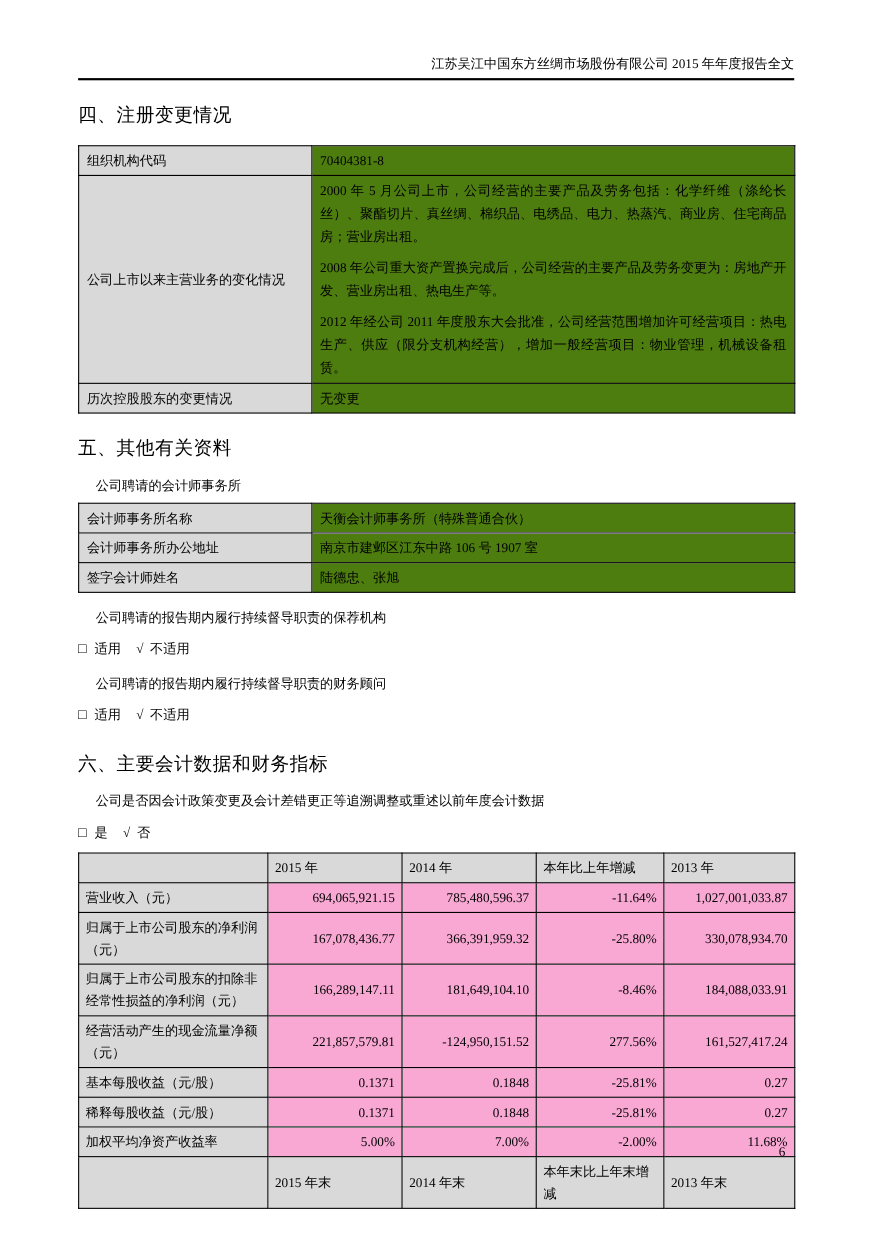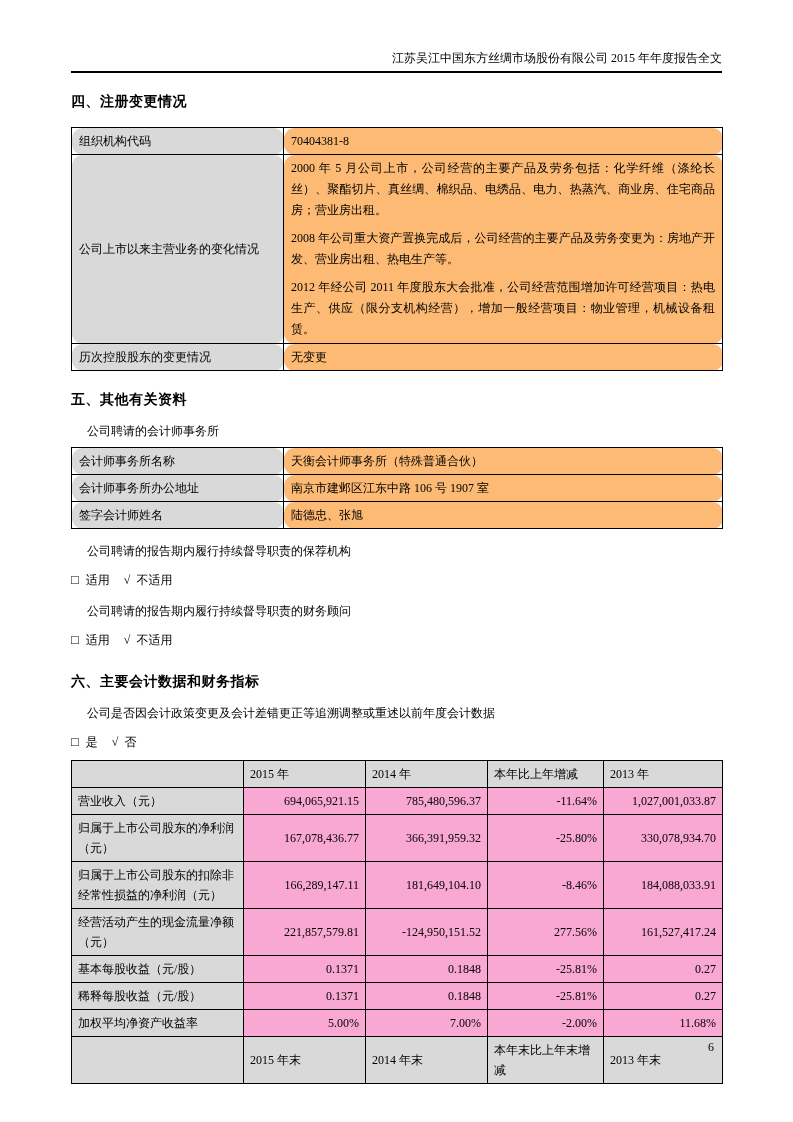--- a/index.html
+++ b/index.html
@@ -20,43 +20,43 @@
   .doc-header {
     padding-top: 50px;
     padding-bottom: 4px;
     border-bottom: 2px solid #000000;
     text-align: right;
     font-size: 12px;
   }
 
   h2.sec-title {
     font-family: "Liberation Sans", "DejaVu Sans", sans-serif;
-    font-weight: bold;
-    font-size: 14px;
+    font-weight: normal;
+    font-size: 17px;
     margin: 20px 0 0 0;
     letter-spacing: 0.5px;
   }
 
   table.doc-table {
     border-collapse: collapse;
     table-layout: fixed;
     width: 651px;
     margin-top: 16px;
     border: 1.5px solid #000000;
   }
   table.doc-table td {
     border: 1px solid #000000;
     padding: 3px 7px;
     font-size: 12px;
     line-height: 20px;
     vertical-align: middle;
     overflow: hidden;
   }
-  td.lbl { background: #d9d9d9; border-radius: 11px; }
-  td.val { background: #fdba74; border-radius: 11px; }
+  td.lbl { background: #d9d9d9; }
+  td.val { background: #4d7c0f; }
   td.val p { margin: 0 0 7px 0; line-height: 21px; text-align: justify; }
   td.val p:last-child { margin-bottom: 0; }
 
   .plain-line { margin: 14px 0 0 16px; line-height: 17px; }
   .opt-line { margin: 11px 0 0 0; line-height: 17px; }
   .opt-line .box { display: inline-block; margin-right: 7px; font-size: 13px; }
   .opt-line .lab1 { margin-right: 14px; }
   .opt-line .chk { margin-right: 6px; }
 
   table.fin-table {

